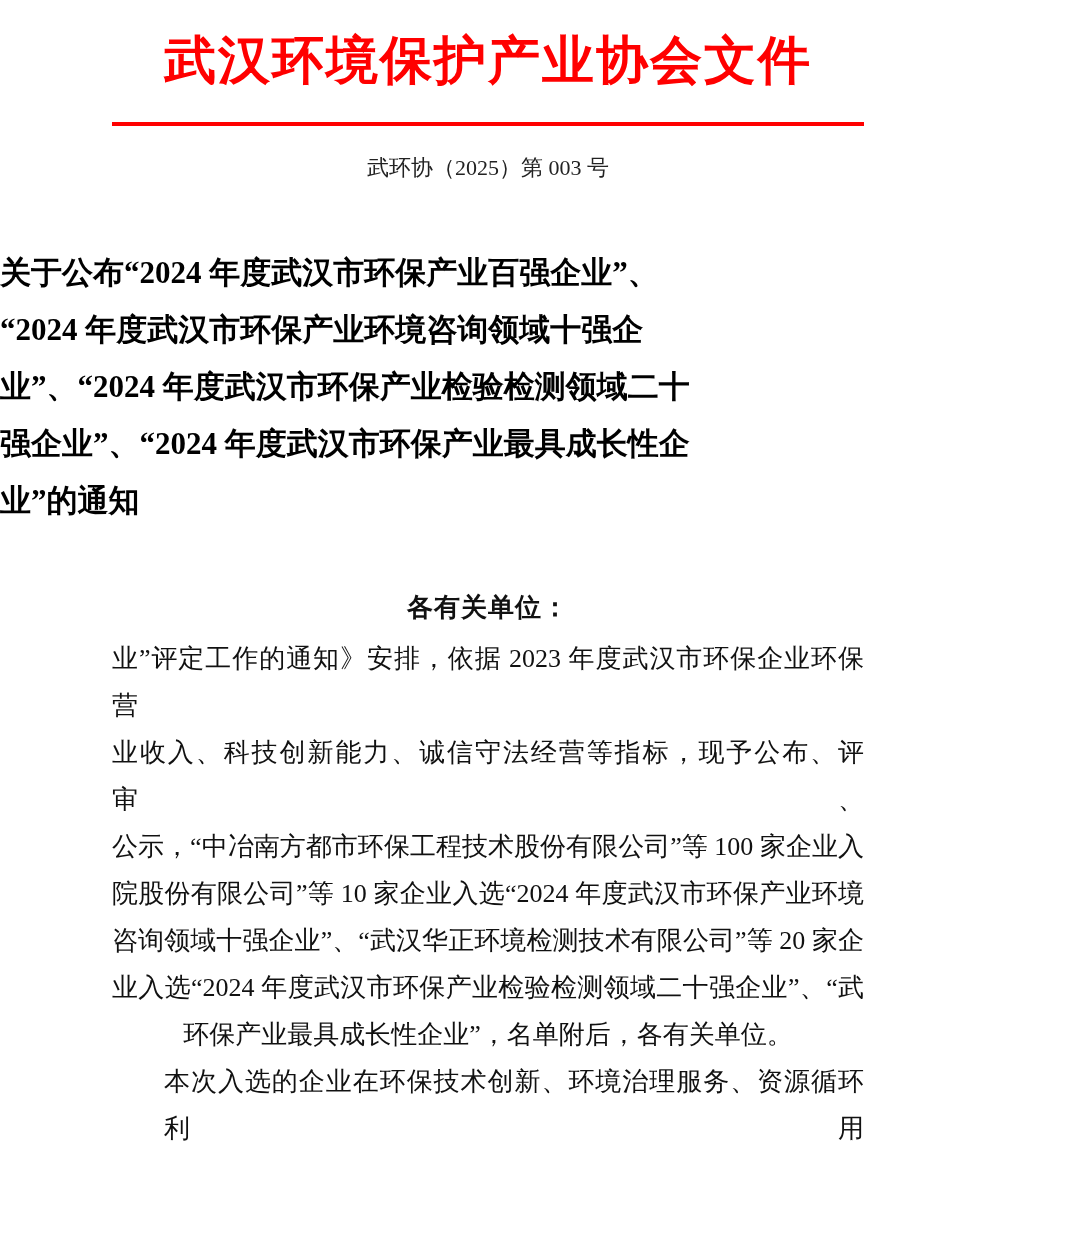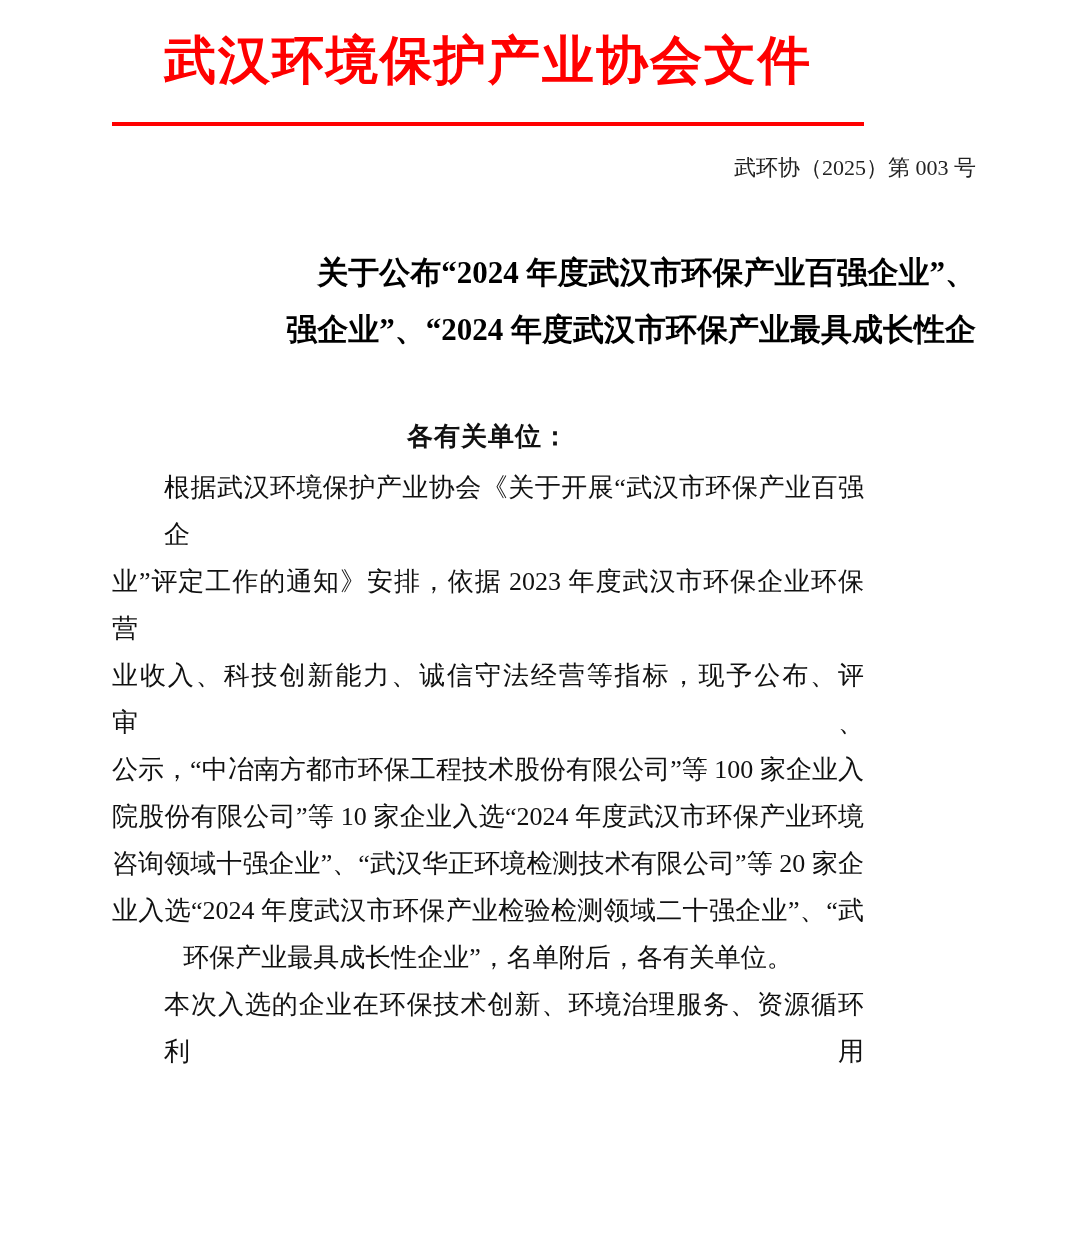--- a/index.html
+++ b/index.html
@@ -29,28 +29,28 @@
     white-space: nowrap;
   }
   .red-divider {
     width: 752px;
     height: 4px;
     margin: 26px auto 0 auto;
     background: var(--accent);
   }
   .doc-number {
     margin-top: 26px;
-    text-align: right;
+    text-align: center;
     font-size: 22px;
     line-height: 32px;
     color: #222222;
   }
   .title-block {
     margin-top: 60px;
-    text-align: right;
+    text-align: left;
     font-weight: bold;
     font-size: 31px;
     line-height: 57px;
     color: #000000;
   }
   .body-block {
     width: 752px;
     margin: 55px auto 0 auto;
     font-size: 26px;
     line-height: 47px;
@@ -79,26 +79,28 @@
 
 <div class="page">
   <div class="header-title">武汉环境保护产业协会文件</div>
 
   <div class="red-divider"></div>
 
   <div class="doc-number">武环协（2025）第 003 号</div>
 
   <div class="title-block">
       <div class="title-line">关于公布“2024 年度武汉市环保产业百强企业”、</div>
+      <div class="title-line">“2024 年度武汉市环保产业环境咨询领域十强企</div>
+      <div class="title-line">业”、“2024 年度武汉市环保产业检验检测领域二十</div>
       <div class="title-line">强企业”、“2024 年度武汉市环保产业最具成长性企</div>
+      <div class="title-line">业”的通知</div>
     </div>
 
   <div class="body-block">
       <div class="line salutation">各有关单位：</div>
-      <div class="line justify indent">根据武汉环境保护产业协会《关于开展“武汉市环保产业百强企</div>
       <div class="line justify">业”评定工作的通知》安排，依据 2023 年度武汉市环保企业环保营</div>
       <div class="line justify">业收入、科技创新能力、诚信守法经营等指标，现予公布、评审、</div>
       <div class="line justify">公示，“中冶南方都市环保工程技术股份有限公司”等 100 家企业入</div>
       <div class="line justify">院股份有限公司”等 10 家企业入选“2024 年度武汉市环保产业环境</div>
       <div class="line justify">咨询领域十强企业”、“武汉华正环境检测技术有限公司”等 20 家企</div>
       <div class="line justify">业入选“2024 年度武汉市环保产业检验检测领域二十强企业”、“武</div>
       <div class="line">环保产业最具成长性企业”，名单附后，各有关单位。</div>
       <div class="line justify indent">本次入选的企业在环保技术创新、环境治理服务、资源循环利用</div>
     </div>
 </div>

